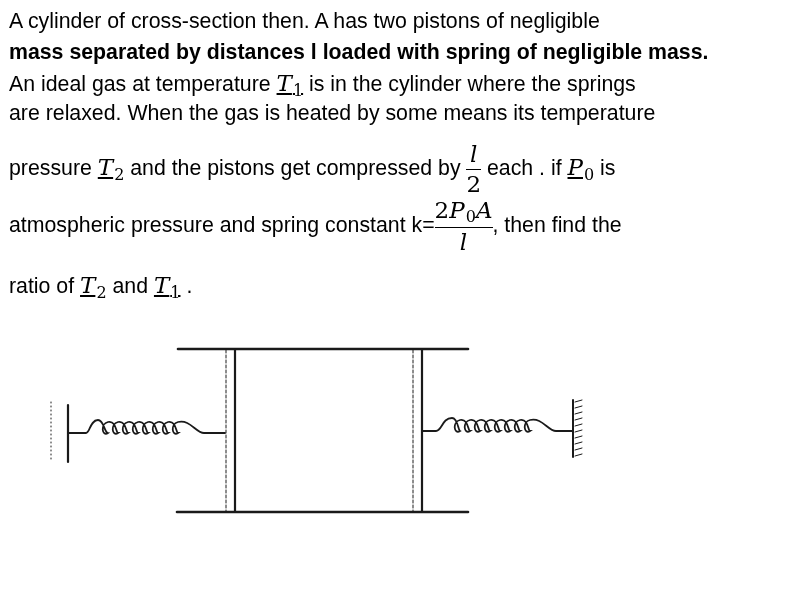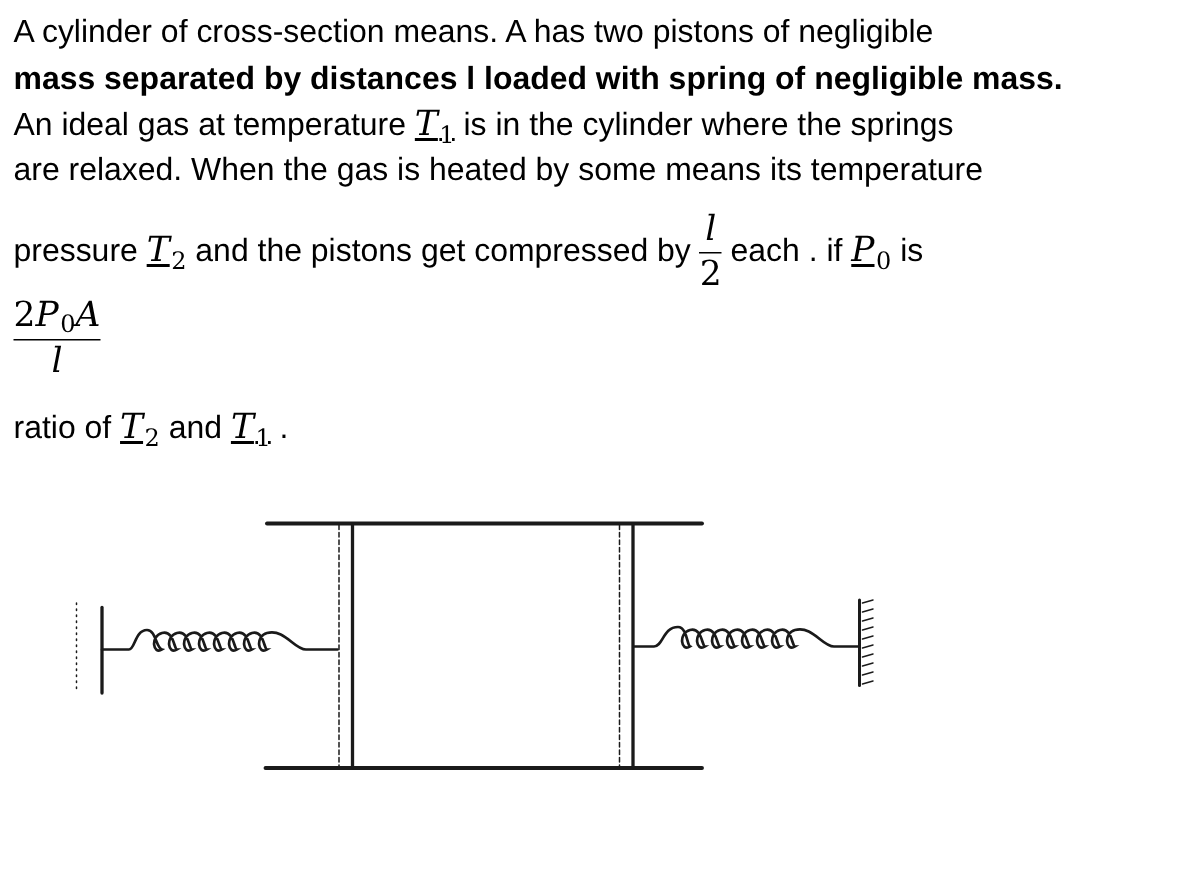--- a/index.html
+++ b/index.html
@@ -12,33 +12,33 @@
   .frac .num, .frac .den { display:block; font-family:"DejaVu Serif", serif; font-size:23px; line-height:27px; }
   .frac .num i, .frac .den i { font-style:italic; }
   .frac .bar { display:block; border-top:1.3px solid #000; margin:1px 0; }
   .upr { font-style:normal; }
   svg { position:absolute; left:0; top:0; }
 </style>
 </head>
 <body>
 
 <div class="q">
-  <div class="line" style="top:9px;"><span>A cylinder of cross-section means. A has two pistons of negligible</span></div>
+  <div class="line" style="top:9px;"><span>A cylinder of cross-section then. A has two pistons of negligible</span></div>
   <div class="line" style="top:40px;font-weight:bold;"><span>mass separated by distances l loaded with spring of negligible mass.</span></div>
   <div class="line" style="top:70px;">
     <span>An ideal gas at temperature </span><span class="m"><span>T</span><span class="sub">1</span></span><span> is in the cylinder where the springs</span>
   </div>
   <div class="line" style="top:101px;"><span>are relaxed. When the gas is heated by some means its temperature</span></div>
 
   <div class="line" style="top:132px; height:70px; line-height:70px;">
     <span>pressure </span><span class="m"><span>T</span><span class="sub">2</span></span><span> and the pistons get compressed by </span><span class="frac"><span class="num"><i>l</i></span><span class="bar"></span><span class="den">2</span></span><span> each . if </span><span class="m"><span>P</span><span class="sub">0</span></span><span> is</span>
   </div>
 
   <div class="line" style="top:190px; height:70px; line-height:70px;">
-    <span class="frac"><span class="num"><span class="upr">2</span><i>P</i><span class="sub" style="top:4px;">0</span><i>A</i></span><span class="bar"></span><span class="den"><i>l</i></span></span>
+    <span>atmospheric pressure and spring constant k=</span><span class="frac"><span class="num"><span class="upr">2</span><i>P</i><span class="sub" style="top:4px;">0</span><i>A</i></span><span class="bar"></span><span class="den"><i>l</i></span></span><span>, then find the</span>
   </div>
 
   <div class="line" style="top:272px;">
     <span>ratio of </span><span class="m"><span>T</span><span class="sub">2</span></span><span> and </span><span class="m"><span>T</span><span class="sub">1</span></span><span> .</span>
   </div>
 </div>
 
 <svg width="800" height="590" viewBox="0 0 800 590">
   <g stroke="#1a1a1a" fill="none" stroke-linecap="round">
 

